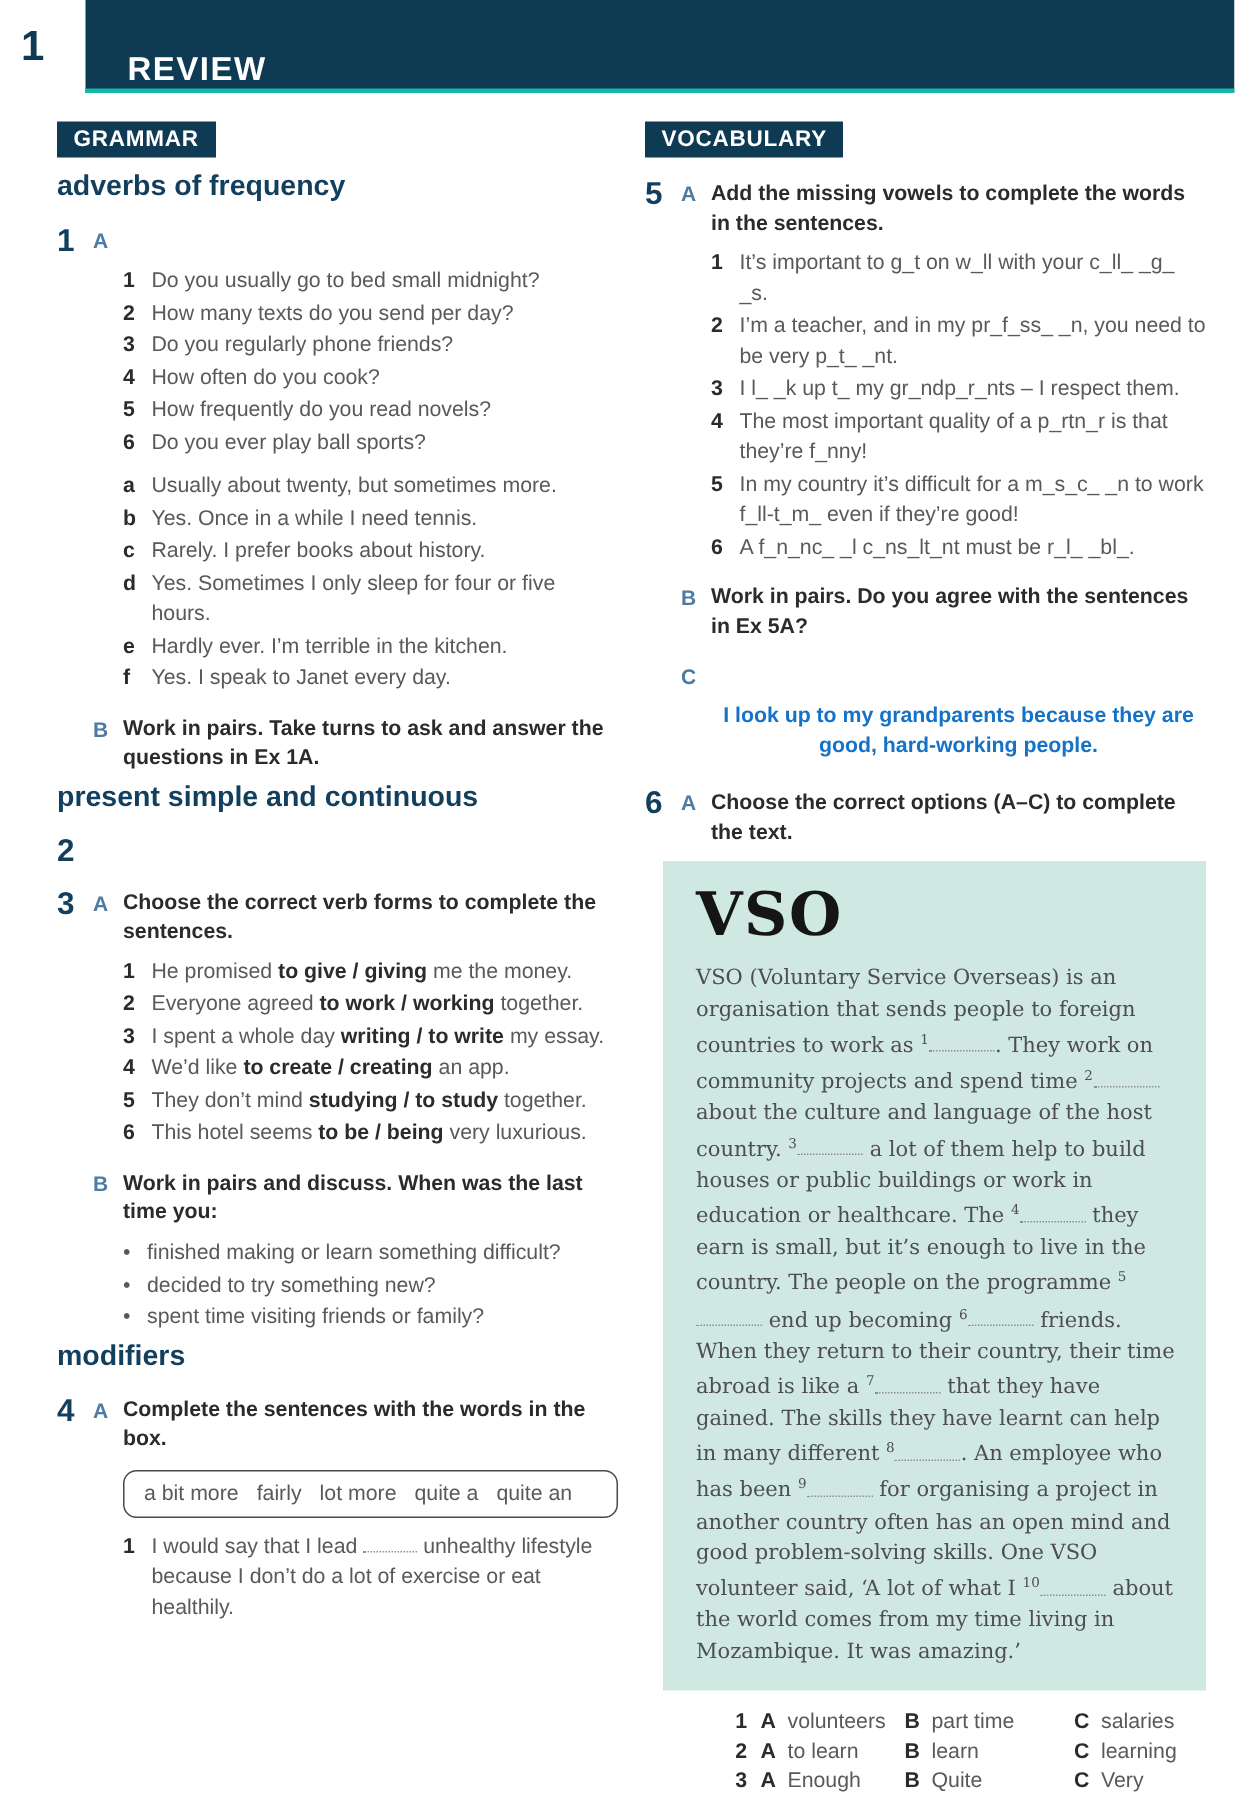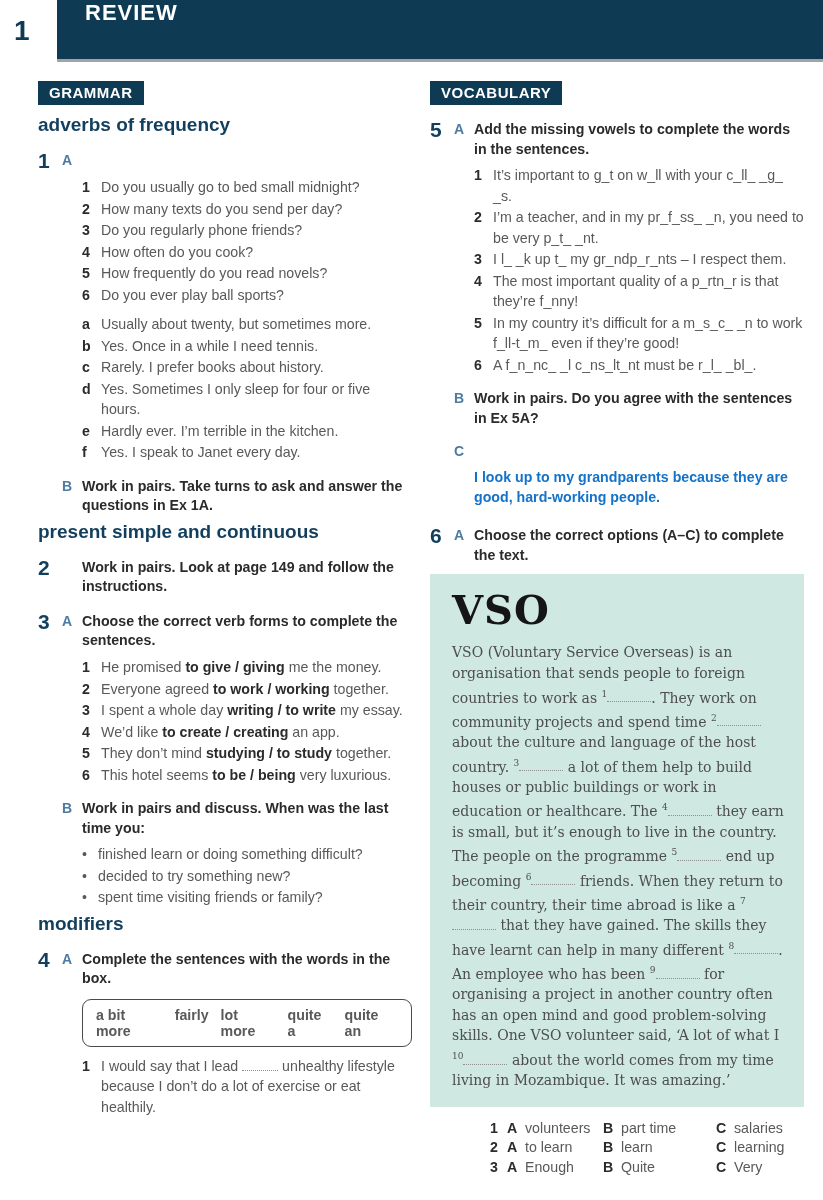--- a/index.html
+++ b/index.html
@@ -8,22 +8,22 @@
   }
   *{box-sizing:border-box;margin:0;padding:0;}
   body{
     width:823px;height:1200px;background:#fff;overflow:hidden;position:relative;
     font-family:"Liberation Sans",sans-serif;color:var(--gray);
   }
   
   .page-header{display:flex;height:62px;}
   .unit-num{width:57px;display:flex;align-items:center;padding-left:14px;
     font-size:28px;font-weight:bold;color:var(--navy);}
-  .header-bar{flex:1;background:var(--navy);display:flex;align-items:flex-start;
-    padding-left:28px;border-bottom:3px solid #a3a3a3;}
+  .header-bar{flex:1;background:var(--navy);display:flex;align-items:flex-end;
+    padding-left:28px;border-bottom:3px solid #14b8a6;}
   .header-title{color:#fff;font-size:22px;font-weight:bold;letter-spacing:1px;}
   
   .content{display:flex;gap:18px;padding:19px 20px 0 38px;}
   .col{width:374px;flex:none;}
   .badge{display:inline-block;background:var(--navy);color:#fff;font-weight:bold;
     font-size:15px;padding:3px 11px 4px;letter-spacing:.5px;}
   .section-heading{color:var(--heading);font-size:19px;font-weight:bold;margin:9px 0 4px;}
   .section-heading.later{margin-top:5px;}
   
   .ex-header{display:flex;margin:13px 0 5px;}
@@ -36,25 +36,25 @@
   .list{margin:6px 0 2px 44px;}
   .line{display:flex;line-height:20.5px;font-size:14.2px;margin-bottom:1px;}
   .lbl{width:19px;flex:none;font-weight:bold;color:var(--dark);}
   .lbl.bullet{font-weight:normal;width:16px;color:var(--gray);}
   .txt{flex:1;color:var(--gray);}
   .txt b{color:var(--dark);}
   .blank{display:inline-block;width:36px;border-bottom:1px dotted #8f8f8f;height:12px;}
   .gap-before{margin-top:9px;}
   
   .word-box{margin:10px 0 9px 44px;border:1.4px solid #4a4a4a;border-radius:9px;
-    padding:7px 13px;display:flex;gap:12px;font-size:14.2px;color:var(--gray);font-weight:bold;}
-  
-  .example{color:var(--blue);font-weight:bold;font-size:14.2px;line-height:1.4;margin:9px 0 0 44px;}
-  
-  .vso-box{background:var(--mint);margin-top:9px;padding:16px 18px 16px 22px;}
+    padding:7px 13px;display:flex;gap:12px;font-size:14.2px;color:var(--gray);}
+  
+  .example{color:var(--blue);font-weight:bold;font-size:14.2px;line-height:1.4;margin:9px 0 0 44px;text-align:center;}
+  
+  .vso-box{background:var(--mint);margin-top:9px;padding:16px 18px 16px 22px;margin-left:12px;}
   .vso-logo{font-family:"DejaVu Serif",serif;font-weight:bold;font-size:40px;color:#151515;
     line-height:1;letter-spacing:1px;margin-bottom:12px;}
   .vso-para{font-family:"DejaVu Serif",serif;font-size:14px;line-height:20.6px;color:#4e4e50;}
   .vso-para sup{font-size:9px;color:#4e4e50;}
   .vblank{display:inline-block;width:44px;border-bottom:1px dotted #8f8f8f;height:11px;}
   
   .options{margin:12px 0 0 44px;}
   .optrow{display:flex;line-height:19.4px;font-size:14.2px;}
   .optn{width:24px;flex:none;text-align:right;font-weight:bold;color:var(--dark);margin-right:9px;}
   .optcell{display:flex;}
@@ -138,21 +138,20 @@
       </div>
     <div class="sub-header">
       <span class="ex-letter">B</span>
       <span class="ex-instruction">Work in pairs. Take turns to ask and answer the questions in Ex 1A.</span>
     </div>
 
     <div class="section-heading later">present simple and continuous</div>
     <div class="ex-header">
       <span class="ex-num">2</span>
       <span class="ex-letter"></span>
-      <span class="ex-instruction">Work in pairs. Look at page 149 and follow the instructions.</span>
     </div>
 
     <div class="ex-header">
       <span class="ex-num">3</span>
       <span class="ex-letter">A</span>
       <span class="ex-instruction">Choose the correct verb forms to complete the sentences.</span>
     </div>
     <div class="list">
         <div class="line">
           <span class="lbl">1</span>
@@ -179,21 +178,21 @@
           <span class="txt"><span>This hotel seems </span><b>to be / being</b><span> very luxurious.</span></span>
         </div>
       </div>
     <div class="sub-header">
       <span class="ex-letter">B</span>
       <span class="ex-instruction">Work in pairs and discuss. When was the last time you:</span>
     </div>
     <div class="list">
         <div class="line">
           <span class="lbl bullet">•</span>
-          <span class="txt">finished learn or doing something difficult?</span>
+          <span class="txt">finished making or learn something difficult?</span>
         </div>
         <div class="line">
           <span class="lbl bullet">•</span>
           <span class="txt">decided to try something new?</span>
         </div>
         <div class="line">
           <span class="lbl bullet">•</span>
           <span class="txt">spent time visiting friends or family?</span>
         </div>
       </div>

